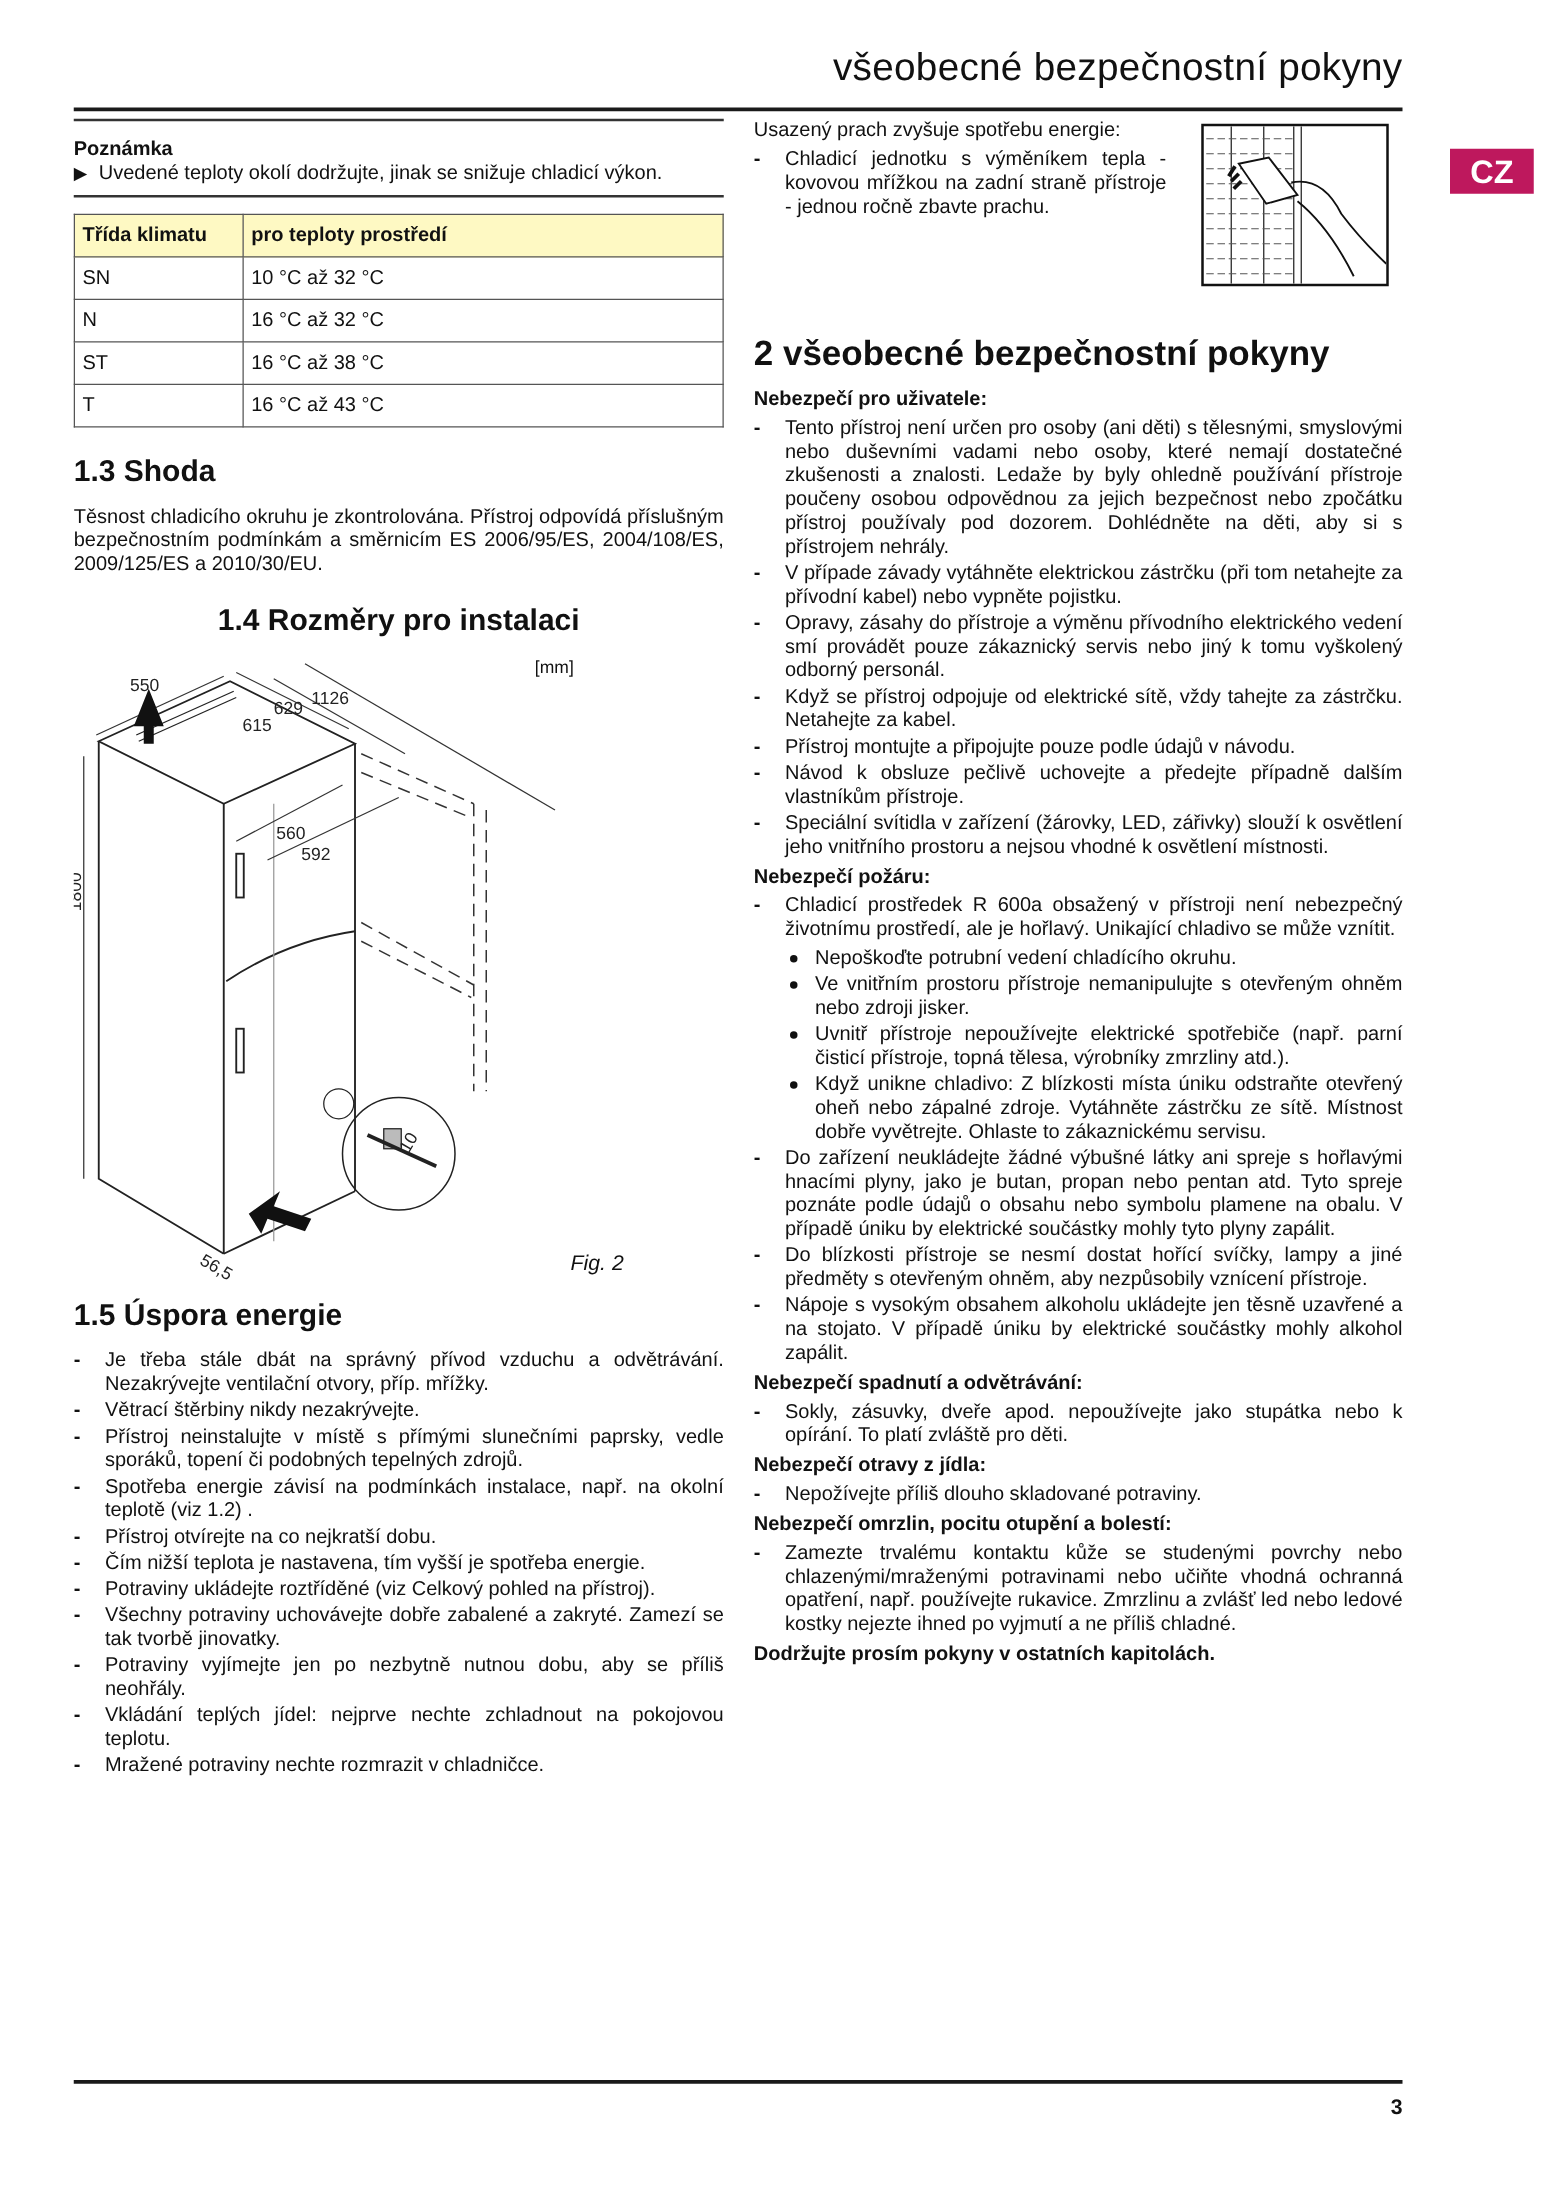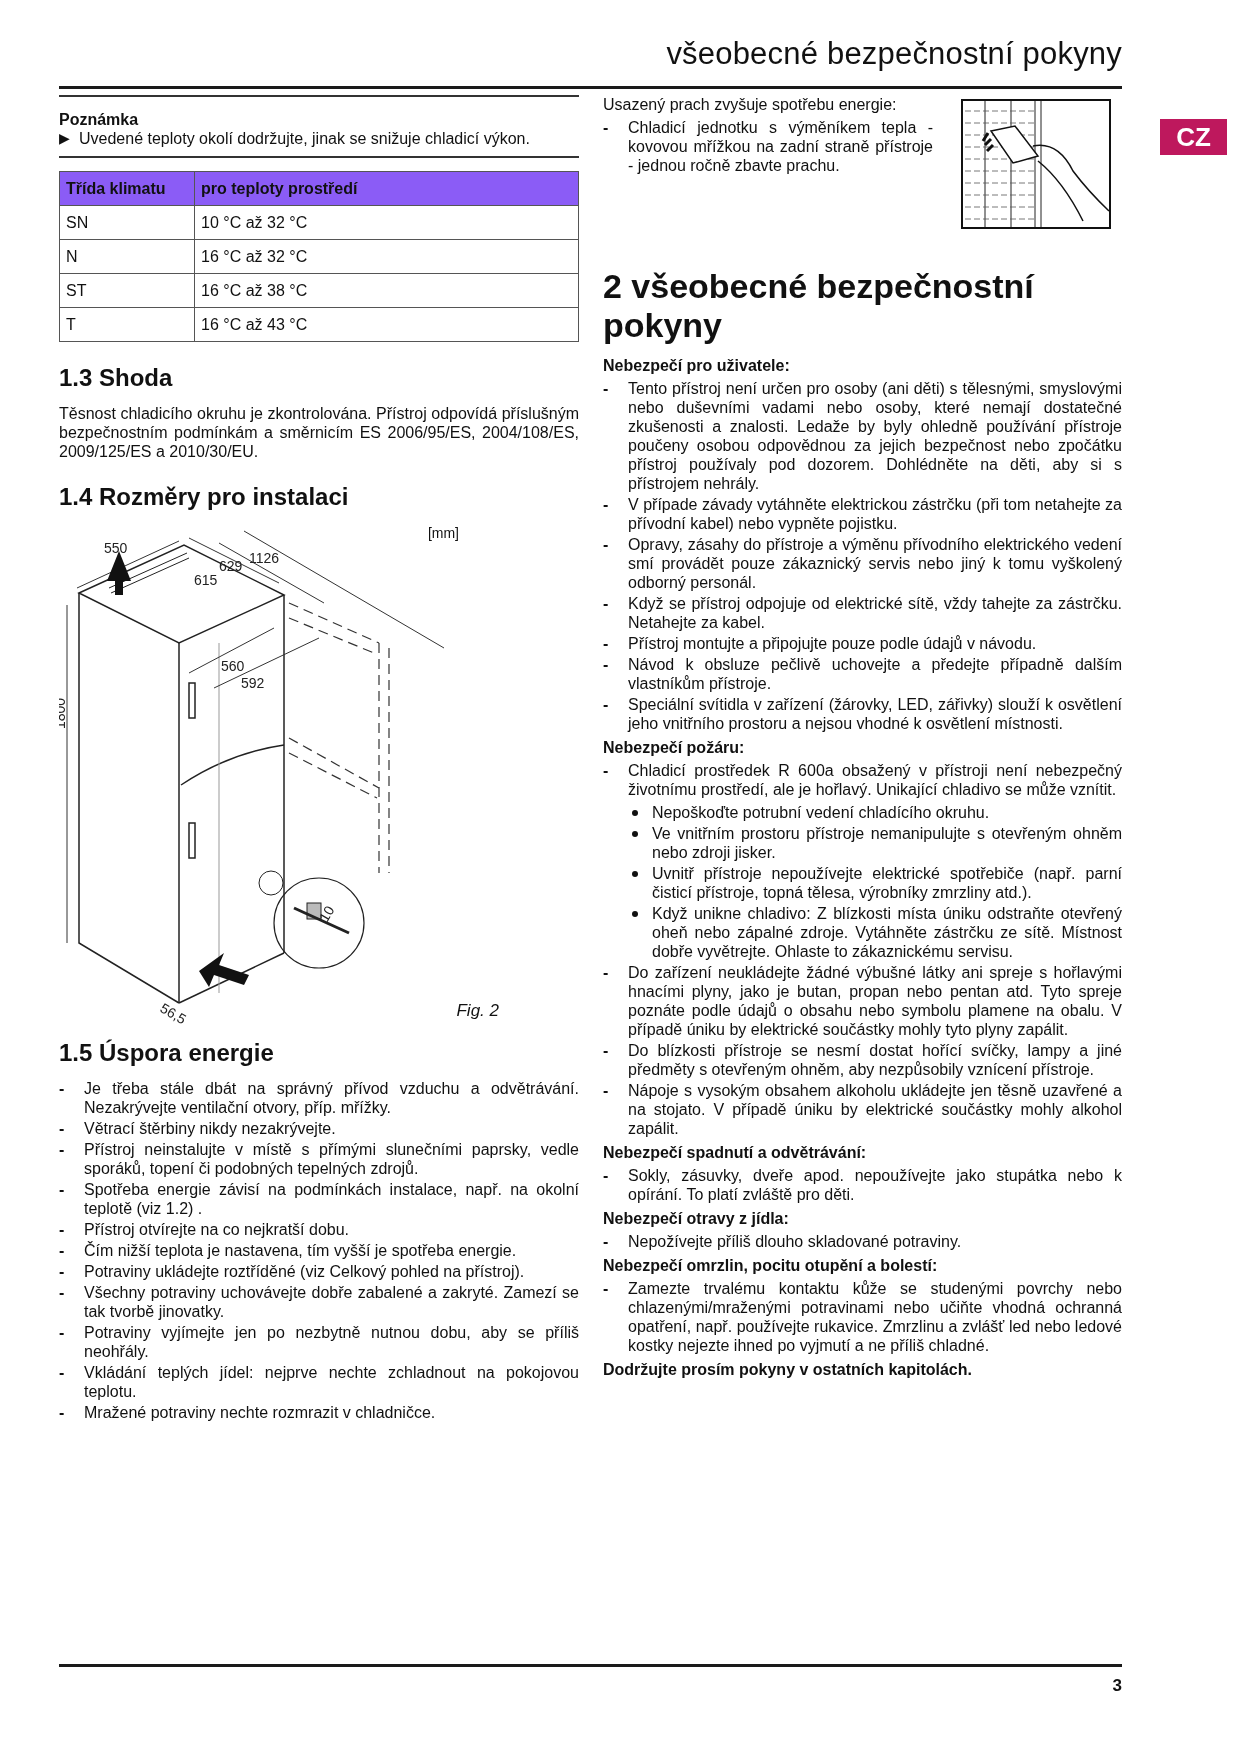--- a/index.html
+++ b/index.html
@@ -11,24 +11,24 @@
   .lang-badge { left: 1160px; top: 119px; width: 67px; height: 36px; background: #be185d; color: #fff;
                 font-weight: bold; font-size: 26px; display: flex; align-items: center; justify-content: center; }
   .col-left { left: 59px; width: 520px; top: 95px; }
   .col-right { left: 603px; width: 519px; top: 95px; }
   .note-box { border-top: 2px solid #333; border-bottom: 2px solid #333; padding: 13px 0 8px 0; font-size: 16px; line-height: 19px; }
   .note-title { font-weight: bold; }
   .note-line { display: flex; text-align: justify; }
   .note-line .tri { width: 20px; flex: none; font-size: 14px; }
   .climate-table { margin-top: 13px; border-collapse: collapse; width: 520px; font-size: 16px; }
   .climate-table th, .climate-table td { border: 1px solid #555; text-align: left; padding: 0 6px; height: 33px; }
-  .climate-table th { background: #8b5cf6; font-weight: bold; height: 33px; }
+  .climate-table th { background: #fef9c3; font-weight: bold; height: 33px; }
   .climate-table th:first-child, .climate-table td:first-child { width: 122px; }
   h2.sec { font-size: 24px; font-weight: bold; margin: 22px 0 12px 0; }
-  h2.sec-big { font-size: 34px; font-weight: bold; margin: 0 0 12px 0; }
+  h2.sec-big { font-size: 28px; font-weight: bold; margin: 0 0 12px 0; }
   p.body { font-size: 16px; line-height: 19px; margin: 0; text-align: justify; }
   ul.dash { list-style: none; padding: 0; margin: 0; font-size: 16px; line-height: 19px; }
   ul.dash > li { position: relative; padding-left: 25px; text-align: justify; margin-bottom: 2px; }
   ul.dash > li .dash-mark { position: absolute; left: 0; top: 0; font-weight: bold; }
   ul.dot { list-style: none; padding: 0; margin: 4px 0 0 0; }
   ul.dot > li { position: relative; padding-left: 24px; margin-bottom: 2px; text-align: justify; }
   ul.dot > li .dot-mark { position: absolute; left: 4px; top: 7px; width: 6px; height: 6px; border-radius: 50%; background: #111; }
   .sub-title { font-size: 16px; font-weight: bold; margin: 6px 0 4px 0; }
   .figure { position: relative; width: 520px; height: 510px; margin-top: 8px; }
   .mm-label { position: absolute; right: 120px; top: 2px; font-size: 14px; }
@@ -77,21 +77,21 @@
     <tr>
       <td>T</td>
       <td>16 °C až 43 °C</td>
     </tr>
   </tbody>
     </table>
 
   <h2 class="sec">1.3 Shoda</h2>
   <p class="body">Těsnost chladicího okruhu je zkontrolována. Přístroj odpovídá příslušným bezpečnostním podmínkám a směrnicím ES 2006/95/ES, 2004/108/ES, 2009/125/ES a 2010/30/EU.</p>
 
-  <h2 class="sec" style="">1.4 Rozměry pro instalaci</h2>
+  <h2 class="sec" style="text-align:center;">1.4 Rozměry pro instalaci</h2>
 
   <div class="figure">
     <span class="mm-label">[mm]</span>
     <svg width="520" height="510" viewBox="0 0 520 510">
       <g fill="none" stroke="#222" stroke-width="1.5">
 
         <polygon points="20,70 125,22 225,72 120,120"></polygon>
 
         <polyline points="20,70 20,420 120,480"></polyline>
 

